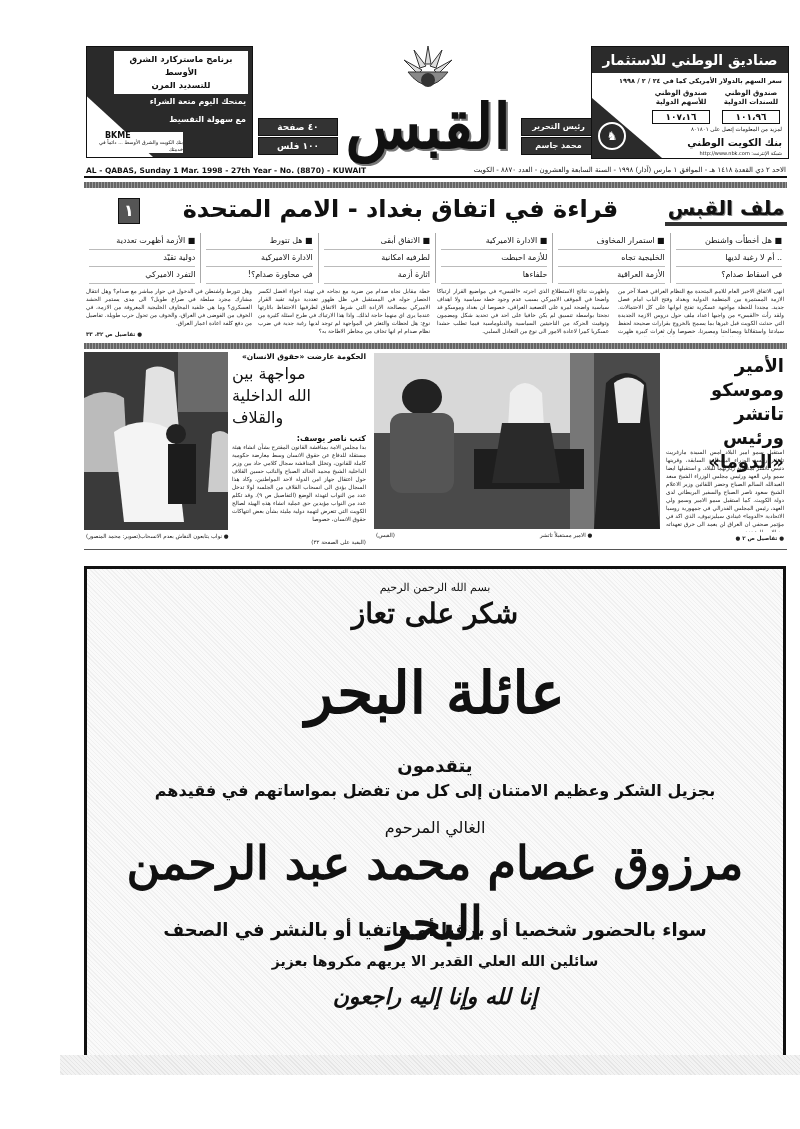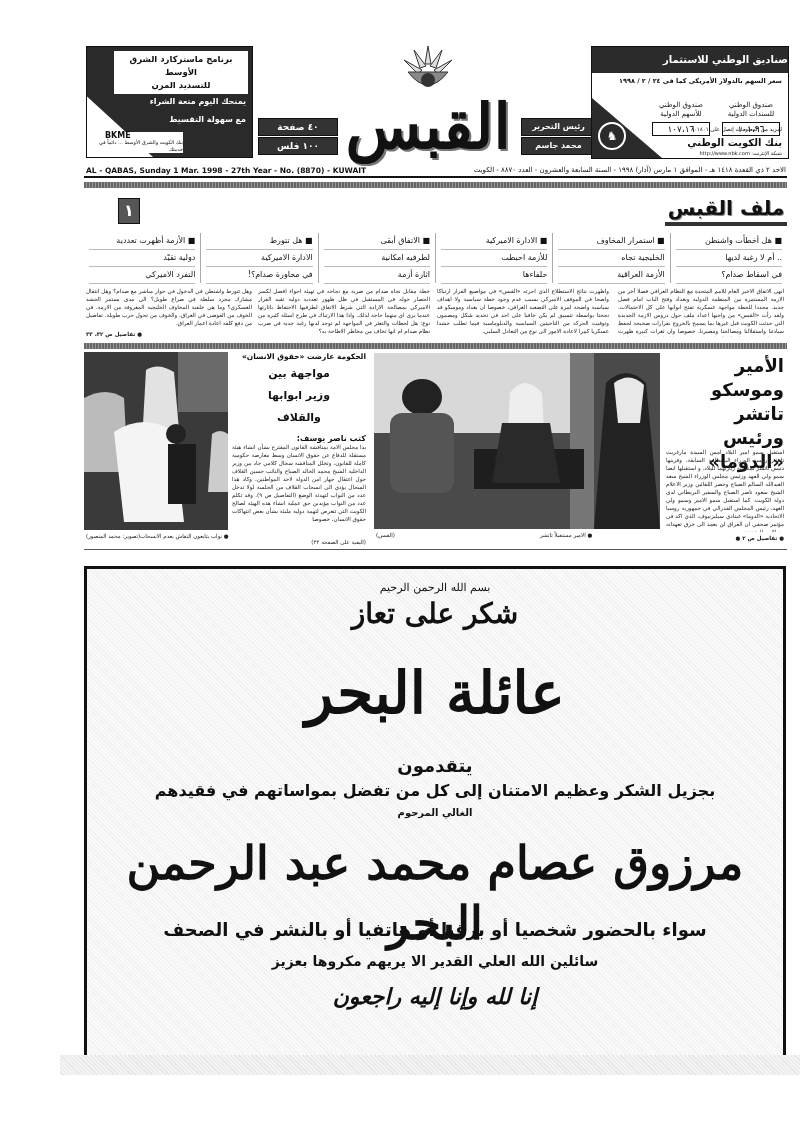--- a/index.html
+++ b/index.html
@@ -22,25 +22,25 @@
               font-size:9px; font-weight:bold; text-align:center; line-height:16px; direction:rtl; border:1px solid #111; }
   .editor { left:521px; width:73px; height:16px; background:#333; color:#fff;
             font-size:8px; font-weight:bold; text-align:center; line-height:16px; direction:rtl; border:1px solid #111; }
 
   .logo-wrap { left:338px; top:42px; width:180px; height:120px; }
   .logo-text { position:absolute; left:0; right:0; bottom:0; text-align:center;
                font-size:62px; font-weight:bold; font-family:"DejaVu Serif", serif; color:#111;
                letter-spacing:-2px; line-height:70px; text-shadow:2px 2px 0 #777; direction:rtl; }
 
   .ad-right { left:591px; top:46px; width:196px; height:111px; border:1.5px solid #111; background:#fff; overflow:hidden; }
-  .ad-right .head { background:#2b2b2b; color:#fff; font-size:10px; font-weight:bold; 
+  .ad-right .head { background:#2b2b2b; color:#fff; font-size:14px; font-weight:bold; text-align:center;
                     height:26px; line-height:26px; direction:rtl; }
   .ad-right .sub { font-size:6.5px; font-weight:bold; text-align:right; padding:4px 6px 2px; direction:rtl; }
   .ad-right .funds { position:absolute; top:42px; right:8px; left:60px; display:flex; justify-content:space-between; direction:rtl; }
-  .ad-right .fund { text-align:center; font-size:7px; font-weight:normal; line-height:9px; width:58px;margin-top:12px; }
+  .ad-right .fund { text-align:center; font-size:7px; font-weight:bold; line-height:9px; width:58px; }
   .ad-right .fund .val { border:1px solid #111; margin-top:3px; font-size:9px; line-height:12px; }
   .ad-right .corner { position:absolute; left:0; bottom:0; width:70px; height:60px; background:#2b2b2b;
                       clip-path:polygon(0 0,100% 100%,0 100%); }
   .ad-right .camel { position:absolute; left:6px; bottom:8px; width:24px; height:24px; border:2px solid #fff;
                      border-radius:50%; color:#fff; font-size:12px; text-align:center; line-height:24px; }
   .ad-right .info { position:absolute; right:6px; bottom:26px; font-size:5.5px; direction:rtl; }
   .ad-right .nbk { position:absolute; right:6px; bottom:10px; font-size:10px; font-weight:bold; direction:rtl; }
   .ad-right .url { position:absolute; right:6px; bottom:2px; font-size:5px; direction:rtl; }
 
   .dateline { top:166px; font-size:7.5px; font-weight:bold; }
@@ -58,21 +58,21 @@
 
   .teasers { top:233px; left:84px; width:703px; height:50px; display:flex; direction:rtl; }
   .teaser { flex:1; border-left:1px solid #aaa; padding:0 5px; font-size:8px; line-height:16px; direction:rtl; }
   .teaser div { border-bottom:1px solid #bbb; height:16px; overflow:hidden; white-space:nowrap; }
 
   .bodytext { font-size:5.6px; line-height:8px; color:#222; direction:rtl; text-align:justify; overflow:hidden; }
   .photo { background:#3c3c3c; overflow:hidden; }
   .caption { font-size:5.5px; color:#222; direction:rtl; white-space:nowrap; }
 
   .hl-amir { font-size:18px; font-weight:bold; line-height:24px; text-align:right; direction:rtl; }
-  .hl-mid { font-size:11px; font-weight:bold; line-height:22px; text-align:center; direction:rtl; }
+  .hl-mid { font-size:16px; font-weight:normal; line-height:22px; text-align:left; direction:rtl; }
 
   .ad-box { left:84px; top:566px; width:696px; height:489px; border:3px solid #111;
             background:repeating-linear-gradient(45deg,#fafafa 0 2px,#f0f0f0 2px 3px); }
   .ad-line { position:absolute; left:0; right:0; text-align:center; direction:rtl; color:#111; }
 </style>
 </head>
 <body>
 
 <div class="abs ad-left">
   <div class="dark"></div>
@@ -129,20 +129,21 @@
   <div class="url">شبكة الإنترنت: http://www.nbk.com</div>
 </div>
 
 <div class="abs dateline" style="left:86px">AL - QABAS, Sunday 1 Mar. 1998 - 27th Year - No. (8870) - KUWAIT</div>
 <div class="abs dateline rtl" style="right:14px;font-weight:normal;font-size:7px">الاحد ٢ ذي القعدة ١٤١٨ هـ - الموافق ١ مارس (آذار) ١٩٩٨ - السنة السابعة والعشرون - العدد ٨٨٧٠ - الكويت</div>
 <div class="abs rule-thick" style="top:176px"></div>
 <div class="abs rule-gray" style="top:182px"></div>
 
 <div class="abs banner">
   <div class="num">١</div>
+  <div class="headline">قراءة في اتفاق بغداد - الامم المتحدة</div>
   <div class="file">ملف القبس</div>
 </div>
 
 <div class="abs teasers">
   <div class="teaser">
     <div>■ هل أخطأت واشنطن</div>
     <div>.. أم لا رغبة لديها</div>
     <div>في اسقاط صدام؟</div>
   </div>
   <div class="teaser">
@@ -203,21 +204,21 @@
     <path d="M240 30 Q256 18 270 32 L266 70 L244 70 Z" fill="#e8e8e8"></path>
   </svg>
 </div>
 <div class="abs caption" style="left:540px;top:532px">● الامير مستقبلاً تاتشر</div>
 <div class="abs caption" style="left:376px;top:532px">(القبس)</div>
 
 <div class="abs" style="left:232px;top:352px;width:134px">
   <div style="font-size:7.5px;font-weight:bold;text-align:right;direction:rtl">الحكومة عارضت «حقوق الانسان»</div>
   <div style="margin-top:2px">
     <div class="hl-mid">مواجهة بين</div>
-    <div class="hl-mid">وزير ابوابها</div>
+    <div class="hl-mid">الله الداخلية</div>
     <div class="hl-mid">والقلاف</div>
   </div>
   <div style="font-size:8px;font-weight:bold;text-align:right;direction:rtl;margin-top:5px">كتب ناصر يوسف:</div>
   <div class="bodytext" style="height:96px">بدا مجلس الامة بمناقشة القانون المقترح بشأن انشاء هيئة مستقلة للدفاع عن حقوق الانسان وسط معارضة حكومية كاملة للقانون، وتخلل المناقشة سجال كلامي حاد بين وزير الداخلية الشيخ محمد الخالد الصباح والنائب حسين القلاف حول اعتقال جهاز امن الدولة لاحد المواطنين، وكاد هذا السجال يؤدي الى انسحاب القلاف من الجلسة لولا تدخل عدد من النواب لتهدئة الوضع (التفاصيل ص ٩). وقد تكلم عدد من النواب مؤيدين حق عملية انشاء هذه الهيئة لصالح الكويت التي تتعرض لتهمة دولية مليئة بشأن بعض انتهاكات حقوق الانسان، خصوصا</div>
   <div class="caption" style="text-align:right">(البقية على الصفحة ٣٢)</div>
 </div>
 
 <div class="abs photo" style="left:84px;top:352px;width:144px;height:178px">
   <svg width="144" height="178" viewBox="0 0 144 178">
     <rect width="144" height="178" fill="#3a3a3a"></rect>
@@ -234,20 +235,20 @@
 <div class="abs caption" style="left:86px;top:533px">(تصوير: محمد المنصور)</div>
 
 <div class="abs" style="left:84px;top:549px;width:703px;height:1px;background:#555"></div>
 
 <div class="abs ad-box">
   <div class="ad-line" style="top:12px;font-size:11px;font-family:'DejaVu Serif',serif">بسم الله الرحمن الرحيم</div>
   <div class="ad-line" style="top:28px;font-size:28px;font-weight:bold;font-family:'DejaVu Serif',serif">شكر على تعاز</div>
   <div class="ad-line" style="top:90px;font-size:58px;font-weight:bold;font-family:'DejaVu Serif',serif">عائلة البحر</div>
   <div class="ad-line" style="top:186px;font-size:18px;font-weight:bold;letter-spacing:4px">يتقدمون</div>
   <div class="ad-line" style="top:212px;font-size:16px;font-weight:bold">بجزيل الشكر وعظيم الامتنان إلى كل من تفضل بمواساتهم في فقيدهم</div>
-  <div class="ad-line" style="top:238px;font-size:10px;font-weight:bold">الغالي المرحوم</div>
+  <div class="ad-line" style="top:249px;font-size:16px;font-weight:normal">الغالي المرحوم</div>
   <div class="ad-line" style="top:264px;font-size:46px;font-weight:bold;font-family:'DejaVu Serif',serif;line-height:60px">مرزوق عصام محمد عبد الرحمن البحر</div>
   <div class="ad-line" style="top:384px;font-size:14px;font-weight:bold">سائلين الله العلي القدير الا يريهم مكروها بعزيز</div>
   <div class="ad-line" style="top:350px;font-size:18px;font-weight:bold">سواء بالحضور شخصيا أو برقيا أو هاتفيا أو بالنشر في الصحف</div>
   <div class="ad-line" style="top:414px;font-size:22px;font-weight:bold;font-style:italic;font-family:'DejaVu Serif',serif">إنا لله وإنا إليه راجعون</div>
 </div>
 
 <div class="abs" style="left:60px;top:1055px;width:740px;height:20px;background:repeating-linear-gradient(45deg,#f3f3f3 0 2px,#e6e6e6 2px 3px)"></div>
 
 </body></html>

